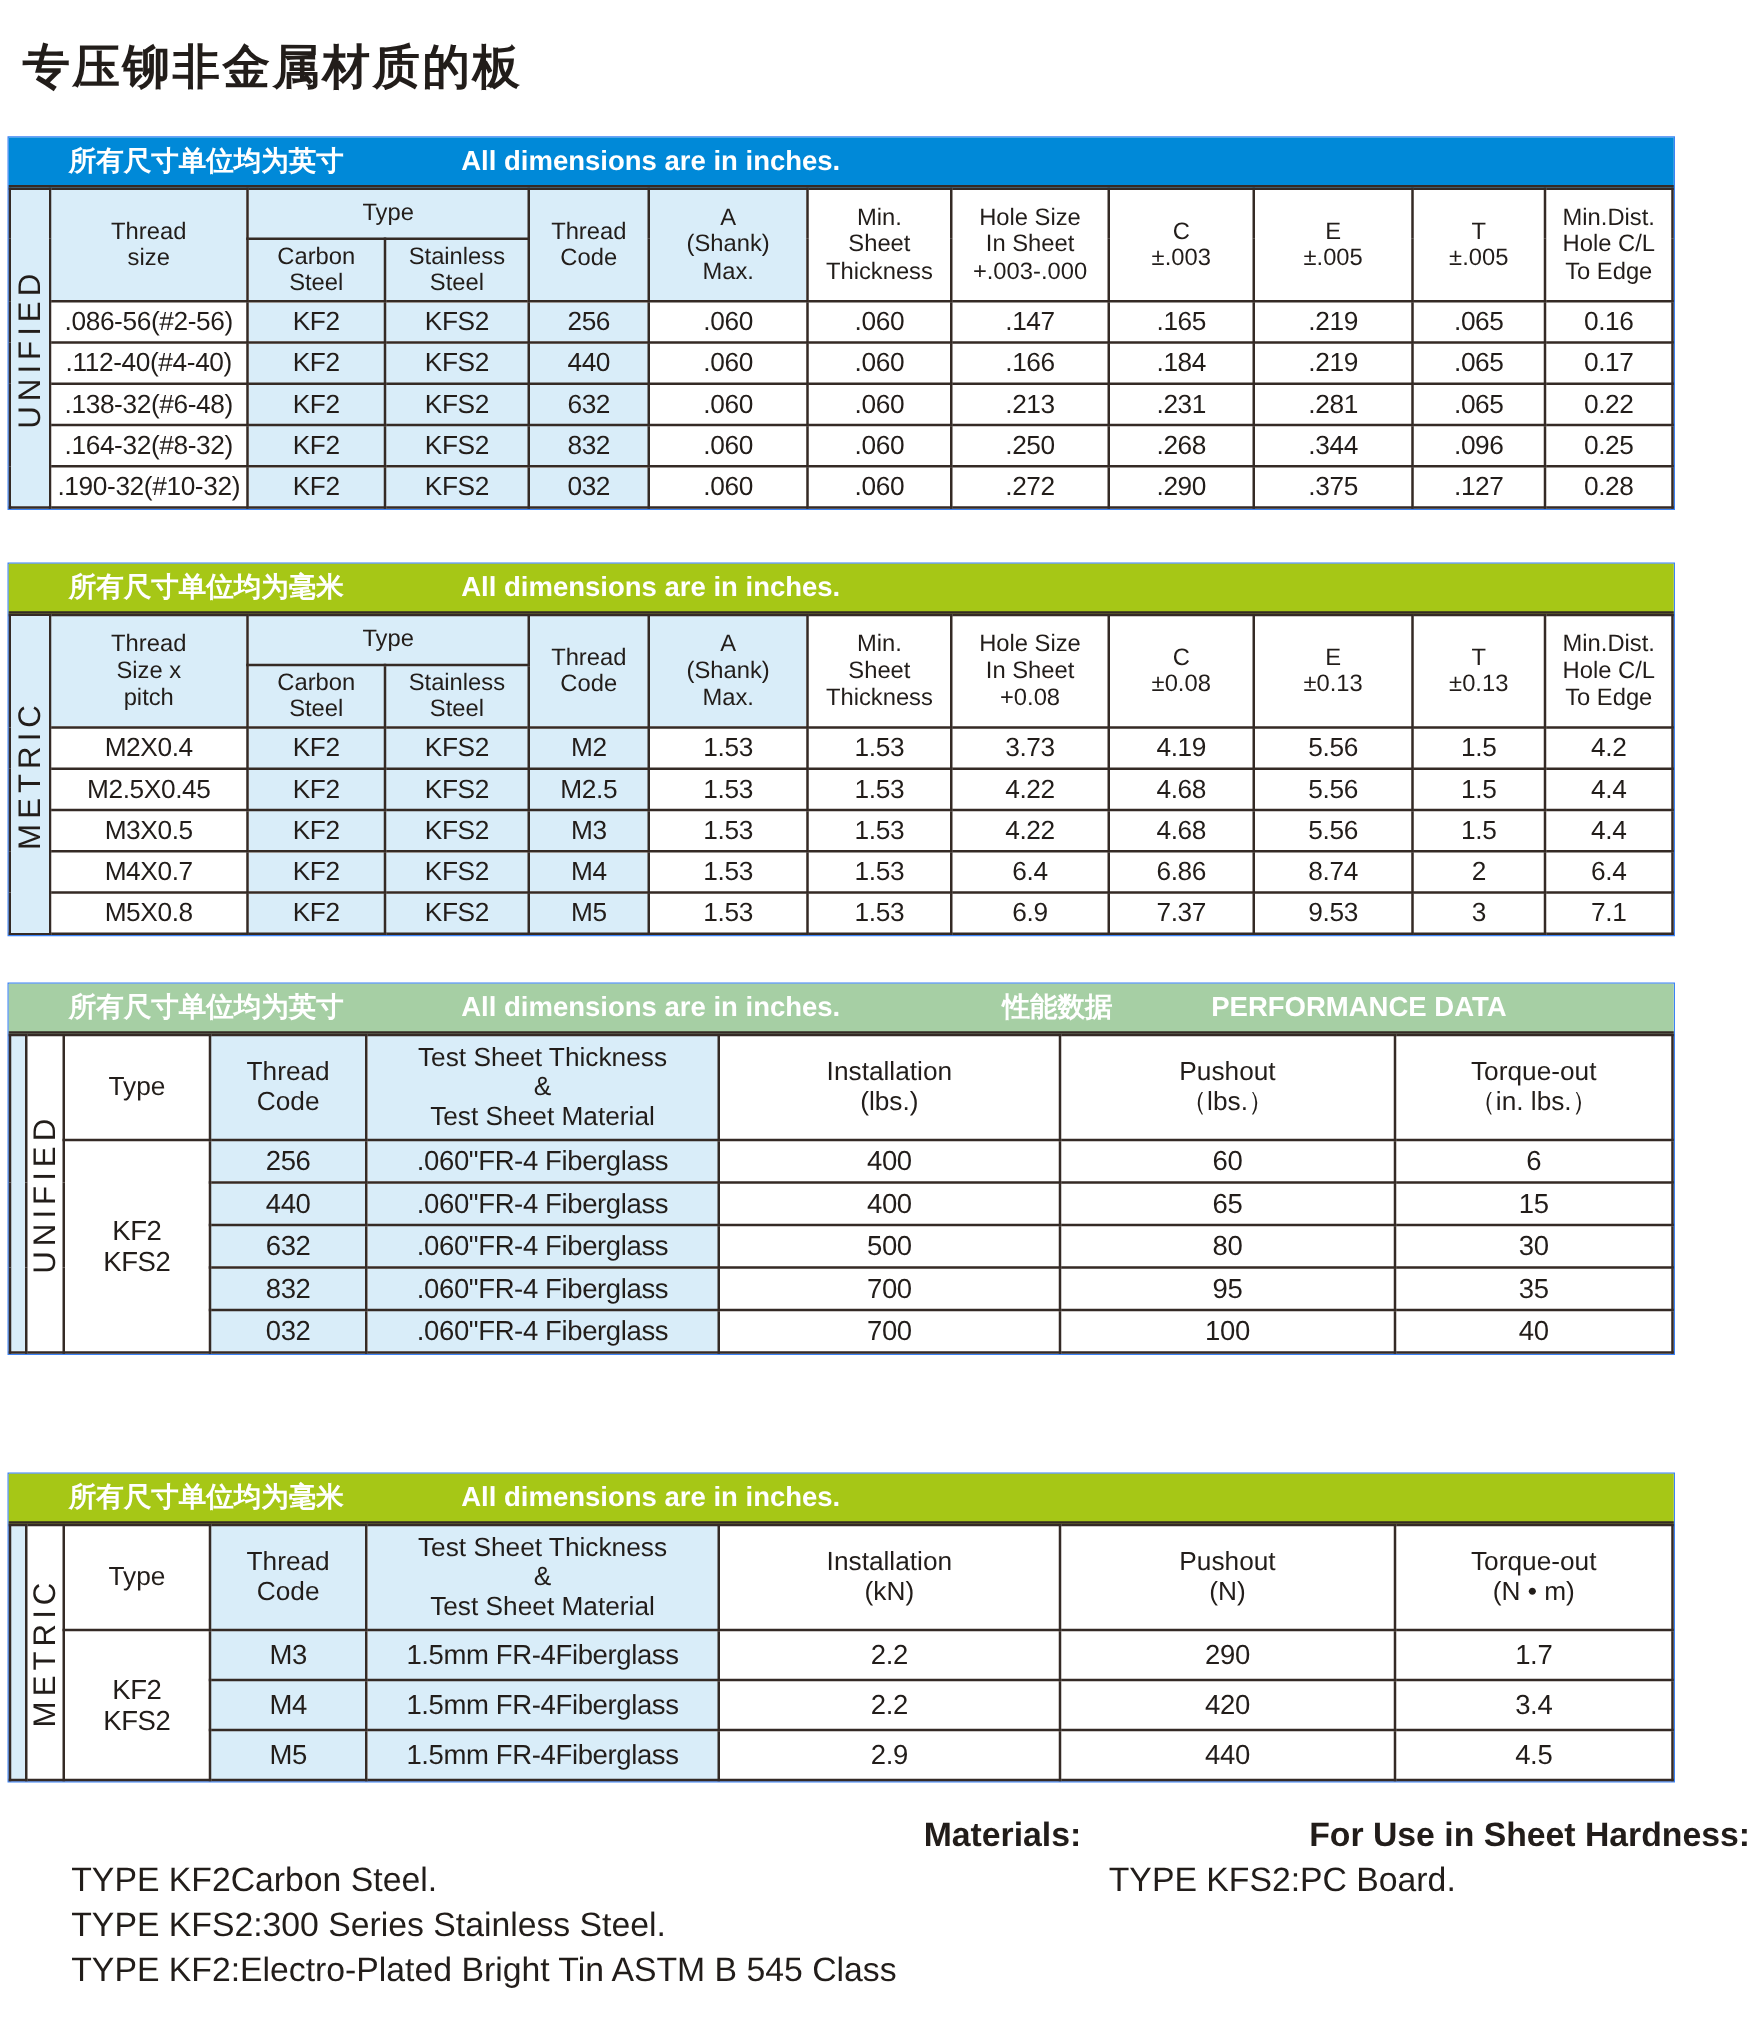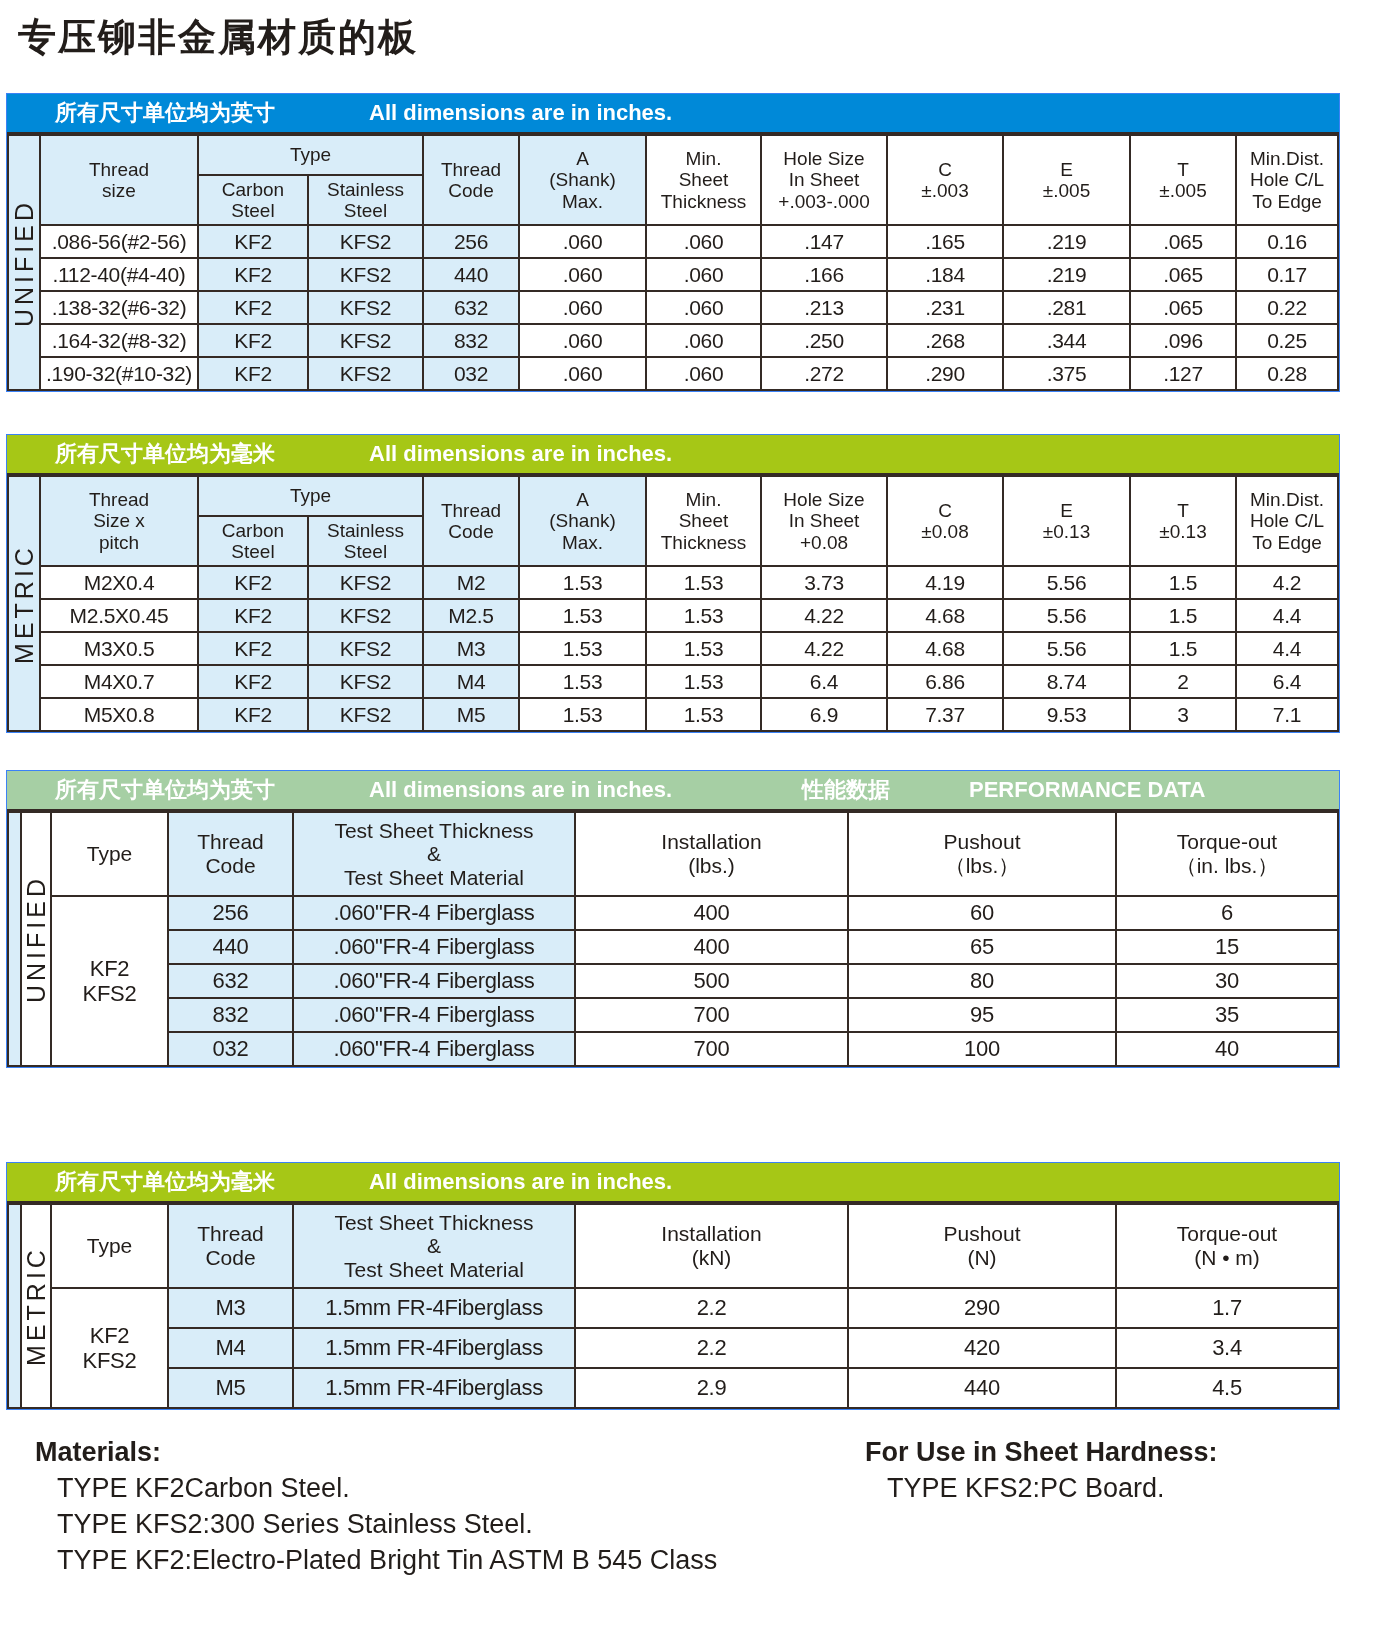--- a/index.html
+++ b/index.html
@@ -1,18 +1,18 @@
 <!DOCTYPE html>
 <html><head>
 <meta charset="utf-8">
 <style>
   html,body{margin:0;padding:0;}
   body{width:1400px;height:1633px;background:#ffffff;overflow:hidden;
        font-family:"Liberation Sans","DejaVu Sans",sans-serif;color:#221d1a;}
-  .title{font-size:38px;font-weight:bold;margin:12px 0 0 18px;letter-spacing:2px;}
+  .title{font-size:38px;font-weight:bold;margin:28px 0 0 18px;letter-spacing:2px;}
   .tblwrap{width:1332px;margin-left:6px;border:1px solid #3b82f6;background:#fff;}
   .mt1{margin-top:30px}.mt2{margin-top:42px}.mt3{margin-top:37px}.mt4{margin-top:94px}
   .bar{position:relative;height:38px;border-bottom:2px solid #342a25;}
   .bar-blue{background:#0089d8;}
   .bar-green{background:#a6c716;}
   .bar-pale{background:#a6cfa4;}
   .bar span{position:absolute;top:50%;transform:translateY(-50%);color:#ffffff;
             font-weight:bold;font-size:22px;white-space:nowrap;}
   .z1{left:48px}.z2{left:362px}.z3{left:795px}.z4{left:962px}
   table.grid{border-collapse:collapse;width:100%;table-layout:fixed;}
@@ -30,21 +30,21 @@
              transform:translate(-50%,-50%) rotate(-90deg);
              font-size:25px;letter-spacing:4px;white-space:nowrap;font-weight:normal;}
   .t34 tr.hr{height:84px;}
   .t3 tr.dr{height:34px;}
   .t4 tr.dr{height:40px;}
   .t34 th{font-size:21px;}
   .t34 td{font-size:22px;letter-spacing:-0.3px;}
   .type-val{font-size:23px;line-height:1.15;}
   .footer{display:flex;margin:26px 0 0 35px;font-size:27px;line-height:33px;}
   .f-left{width:830px;}
-  .f-title{font-weight:bold;margin-top:12px;}
+  .f-title{font-weight:bold;margin-top:12px;text-align:right;}
   .f-line{padding-left:22px;margin-top:3px;}
   .f-right{flex:1;}
 </style>
 </head>
 <body>
 
 <div class="title">专压铆非金属材质的板</div>
 
 <div class="tblwrap mt1">
   <div class="bar bar-blue">
@@ -121,21 +121,21 @@
       <td class="lb">440</td>
       <td>.060</td>
       <td>.060</td>
       <td>.166</td>
       <td>.184</td>
       <td>.219</td>
       <td>.065</td>
       <td>0.17</td>
     </tr>
     <tr class="dr">
-      <td class="col-ts">.138-32(#6-32)</td>
+      <td class="col-ts">.138-32(#6-48)</td>
       <td class="lb">KF2</td>
       <td class="lb">KFS2</td>
       <td class="lb">632</td>
       <td>.060</td>
       <td>.060</td>
       <td>.213</td>
       <td>.231</td>
       <td>.281</td>
       <td>.065</td>
       <td>0.22</td>

